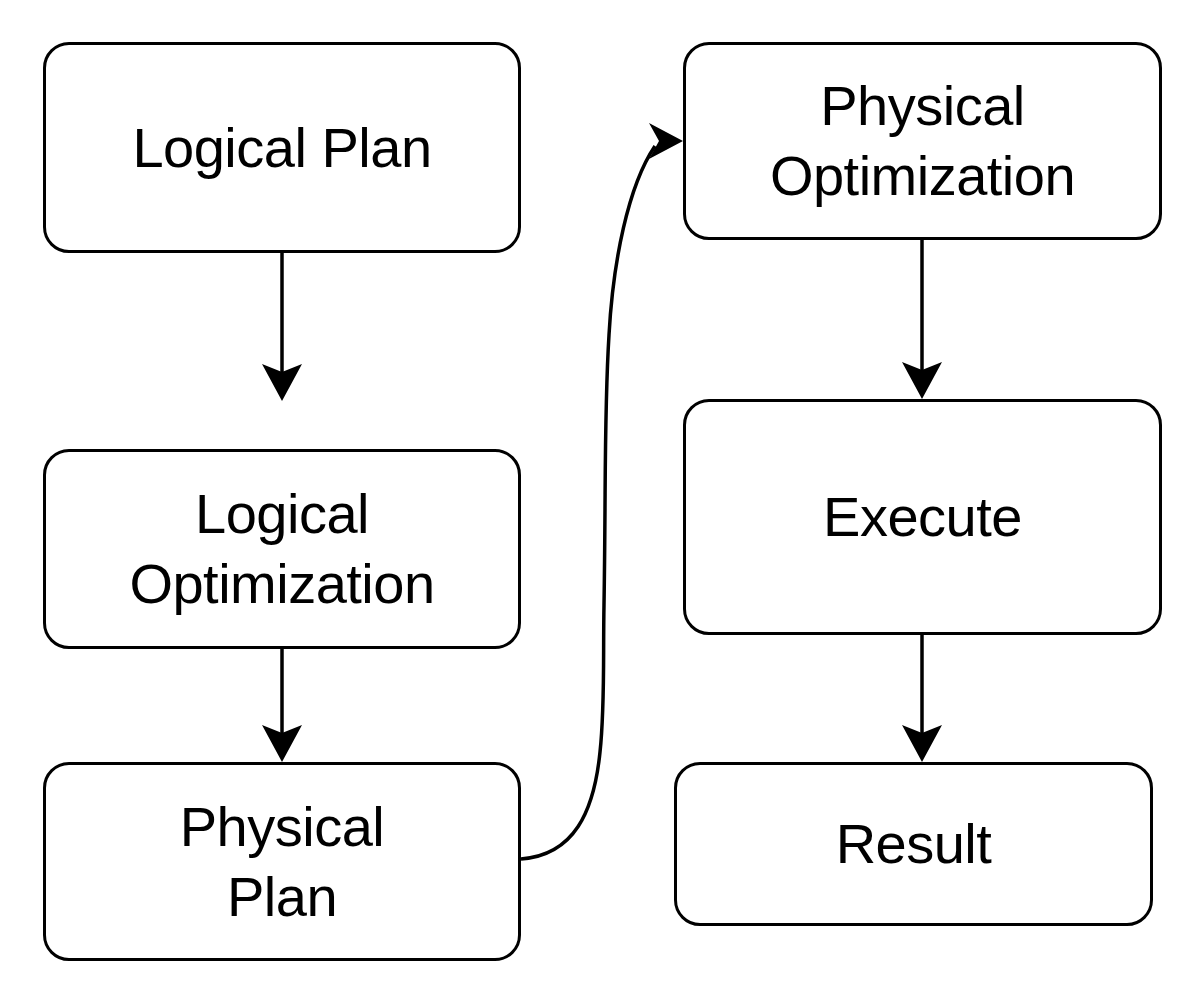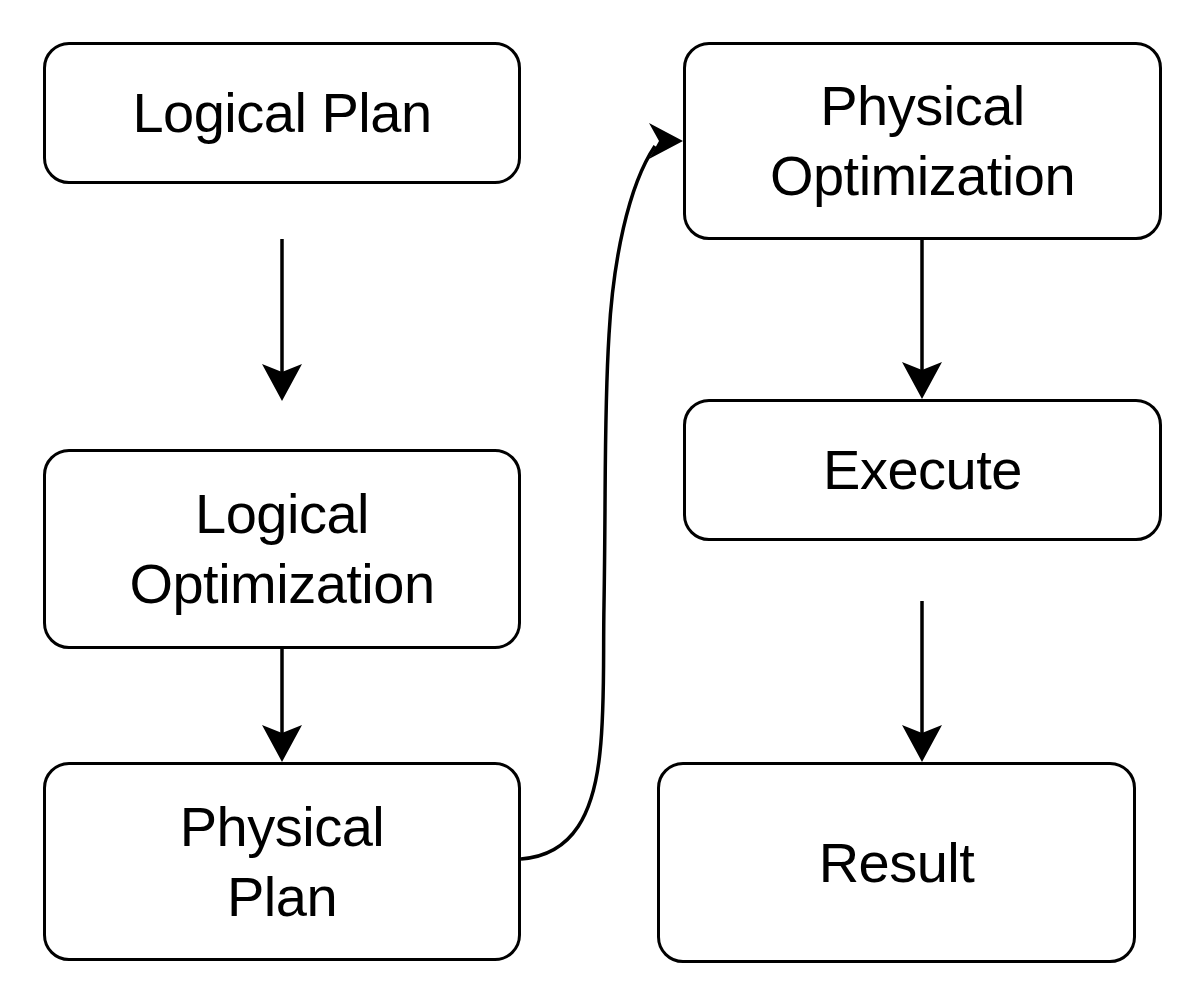--- a/index.html
+++ b/index.html
@@ -76,40 +76,40 @@
       <line class="edge-stroke" x1="922" y1="240" x2="922" y2="373"></line>
       <polygon class="arrowhead" points="922,399 902,362 922,370 942,362"></polygon>
     </g>
 
     <g>
       <line class="edge-stroke" x1="922" y1="601" x2="922" y2="736"></line>
       <polygon class="arrowhead" points="922,762 902,725 922,733 942,725"></polygon>
     </g>
   </svg>
 
-  <div class="node" style="left:43px; top:42px; width:478px; height:142px;">
+  <div class="node" style="left:43px; top:42px; width:478px; height:211px;">
     <span class="node-label">Logical Plan</span>
   </div>
 
   <div class="node" style="left:43px; top:401px; width:478px; height:200px;margin-top:48px;">
     <span class="node-label">Logical
 Optimization</span>
   </div>
 
   <div class="node" style="left:43px; top:762px; width:478px; height:199px;">
     <span class="node-label">Physical
 Plan</span>
   </div>
 
   <div class="node" style="left:683px; top:42px; width:479px; height:198px;">
     <span class="node-label">Physical
 Optimization</span>
   </div>
 
-  <div class="node" style="left:683px; top:399px; width:479px; height:142px;">
+  <div class="node" style="left:683px; top:399px; width:479px; height:236px;">
     <span class="node-label">Execute</span>
   </div>
 
-  <div class="node" style="left:657px; top:762px; width:479px; height:201px;">
+  <div class="node" style="left:674px; top:762px; width:479px; height:164px;">
     <span class="node-label">Result</span>
   </div>
 
 </div>
 
 </body></html>

